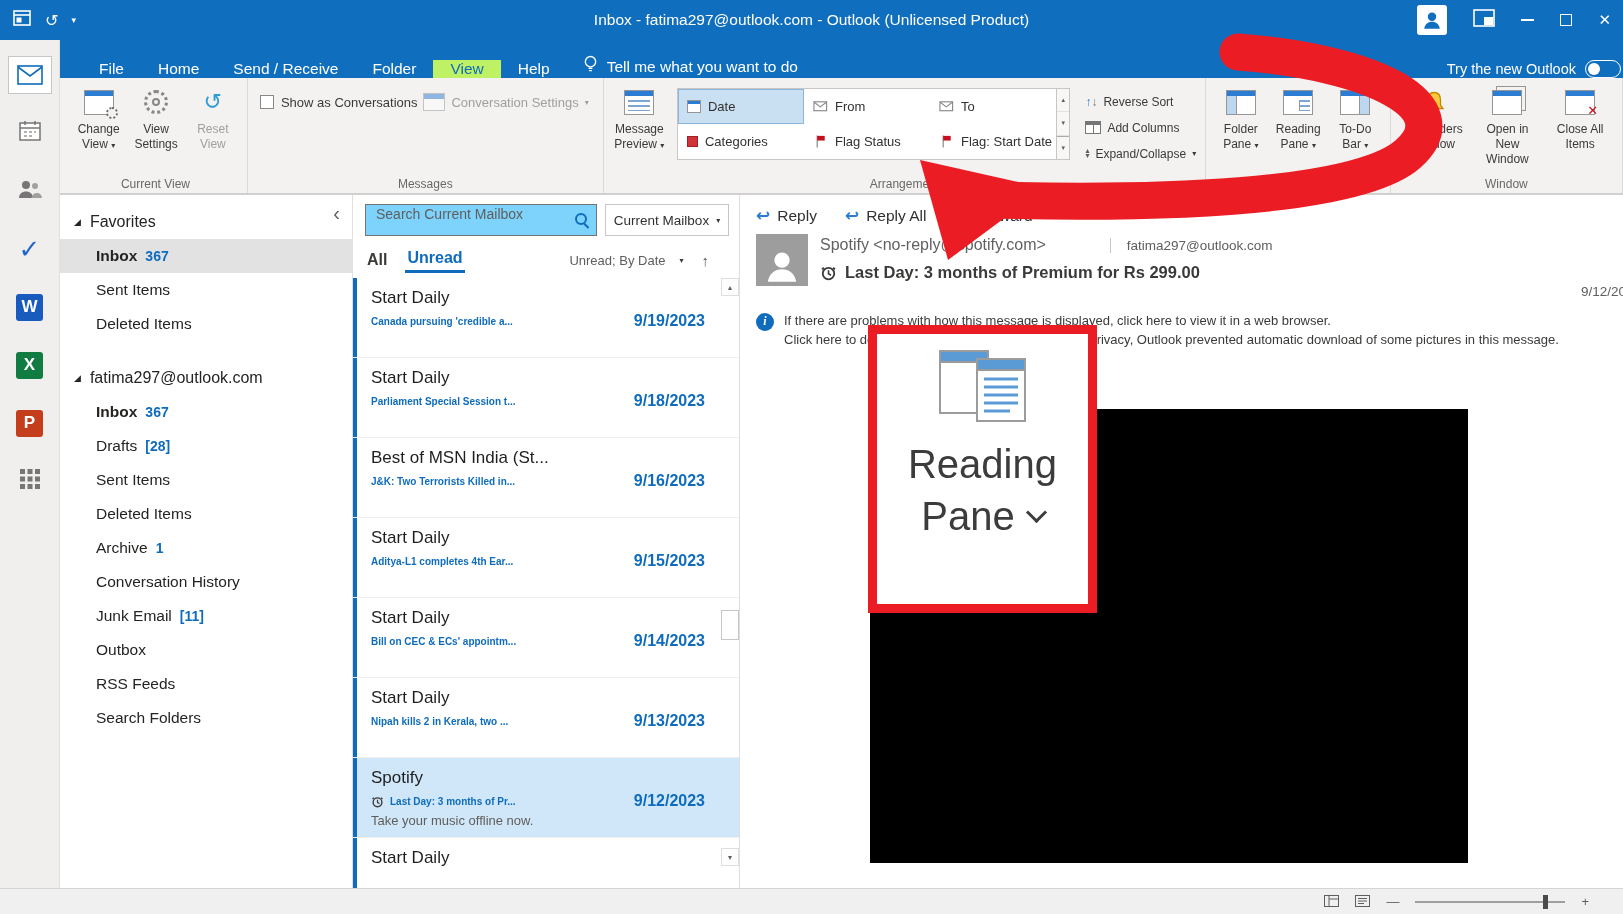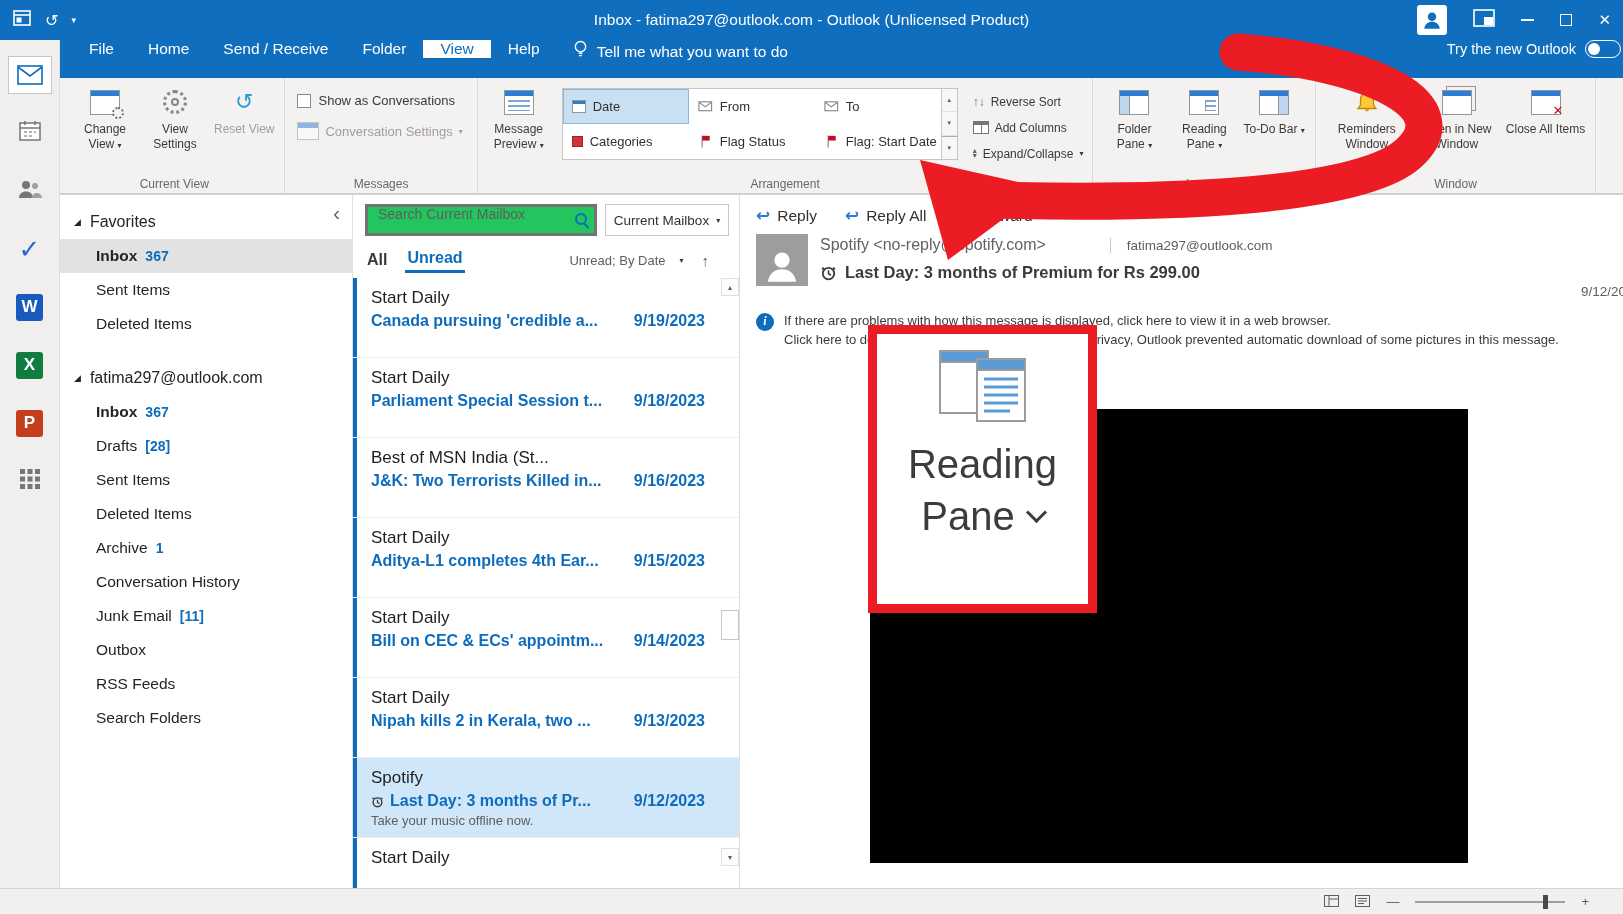--- a/index.html
+++ b/index.html
@@ -23,23 +23,23 @@
 .body-row{display:flex;height:848px}
 .navstrip{width:60px;background:#f0efee;border-right:1px solid #e1dfdd;display:flex;flex-direction:column;align-items:center;padding-top:6px}
 .nav-ic{height:58px;display:flex;align-items:center;justify-content:center;width:100%}
 .mailbox-sel{width:44px;height:38px;background:#fff;border:1px solid #c8c6c4;display:flex;align-items:center;justify-content:center}
 .todo-check{font-size:26px;font-weight:700;color:#2564cf}
 .tile{width:27px;height:27px;border-radius:3px;color:#fff;font-weight:700;font-size:17px;display:flex;align-items:center;justify-content:center}
 .tile-word{background:#185abd}.tile-excel{background:#107c41}.tile-ppt{background:#c43e1c}
 .content-col{flex:1;display:flex;flex-direction:column;min-width:0}
 
 
-.tabrow{height:38px;background:#106ebe;display:flex;align-items:flex-start;color:#fff;font-size:15.5px;padding-left:12px}
+.tabrow{height:38px;background:#106ebe;display:flex;align-items:flex-end;color:#fff;font-size:15.5px;padding-left:22px}
 .tab{padding:0 17px;display:flex;align-items:center;cursor:default;white-space:nowrap}
-.tab.active{background:#ffffff;color:#0f6cbd}
+.tab.active{background:#bef264;color:#0f6cbd}
 .tellme{display:flex;align-items:center;gap:9px;margin-left:16px;white-space:nowrap}
 .trynew{margin-left:auto;display:flex;align-items:center;gap:9px;padding-right:2px;font-size:14.5px;white-space:nowrap}
 .toggle{width:36px;height:18px;border:1.5px solid #fff;border-radius:10px;position:relative;flex:none}
 .toggle::after{content:"";position:absolute;left:2px;top:1.5px;width:12px;height:12px;border-radius:50%;background:#fff}
 
 
 .ribbon{height:116px;background:#f3f2f1;display:flex;align-items:stretch;padding-left:4px;border-bottom:1px solid #d2d0ce}
 .rgroup{position:relative;display:flex;align-items:flex-start;padding:3px 6px 18px;border-right:1px solid #dcdad8}
 .rgroup-label{position:absolute;bottom:2px;left:0;right:0;text-align:center;font-size:12px;color:#696867}
 .rbtn{display:flex;flex-direction:column;align-items:center;gap:5px;padding:6px 4px 2px;font-size:12px;line-height:1.25;color:#3b3a39;text-align:center;min-width:54px;cursor:default}
@@ -58,21 +58,21 @@
 .iw-right::after{content:"";position:absolute;right:0;top:5px;bottom:0;width:9px;background:#bdd7f1;border-left:1px solid #969696}
 .iw-lines::after{content:"";position:absolute;left:3px;right:3px;top:9px;bottom:3px;background:repeating-linear-gradient(#7da7d1 0 2px,transparent 2px 5px)}
 .iw-read::after{content:"";position:absolute;left:15px;right:2px;top:9px;bottom:3px;background:repeating-linear-gradient(#7da7d1 0 2px,transparent 2px 5px);border-left:1px solid #969696;padding-left:2px}
 .iw-double{box-shadow:4px -4px 0 -1px #f3f2f1,4px -4px 0 0 #969696}
 .iw-x{position:absolute;right:-4px;bottom:-6px;color:#c50f1f;font-size:13px;font-weight:700;background:transparent}
 .iw-geardot{position:absolute;right:-5px;bottom:-5px;width:12px;height:12px;border:2px dotted #696867;border-radius:50%;background:#f3f2f1}
 .gearicon{width:24px;height:24px;border-radius:50%;border:3px dotted #8a8886;position:relative;display:inline-block}
 .gearicon::after{content:"";position:absolute;inset:5px;border:2px solid #8a8886;border-radius:50%}
 .resetic{font-size:22px;color:#2e9bd6;line-height:1}
 
-.msg-grp{display:flex;flex-direction:column;padding:12px 8px 0 6px;gap:14px}
+.msg-grp{display:flex;flex-direction:row;padding:12px 8px 0 6px;gap:6px}
 .checkline{display:flex;align-items:center;gap:7px;font-size:13px;color:#3b3a39;white-space:nowrap}
 .cbox{width:14px;height:14px;border:1px solid #8a8886;background:#fff;flex:none}
 .convset{display:flex;align-items:center;gap:6px;font-size:13px;color:#a19f9d;white-space:nowrap}
 
 .ar-gallery{display:grid;grid-template-columns:repeat(3,126px);grid-auto-rows:35px;background:#fff;border:1px solid #c8c6c4;margin:7px 0 0 8px}
 .ar-cell{display:flex;align-items:center;gap:7px;padding:0 8px;font-size:13px;color:#323130;border:1px solid transparent;white-space:nowrap;overflow:hidden}
 .ar-cell.selected{background:#c9dff2;border-color:#8db6dc}
 .dateic{width:14px;height:13px;border:1px solid #969696;background:linear-gradient(#2b7cd3 0 3px,#fff 3px);flex:none}
 .catic{width:11px;height:11px;background:#d13438;border:1px solid #9f2226;flex:none}
 .envic,.flagic{flex:none}
@@ -98,38 +98,38 @@
 .fp-item{height:34px;display:flex;align-items:center;padding-left:36px;font-size:15.5px;color:#252423;gap:8px;cursor:default;white-space:nowrap}
 .fp-item.selected{background:#e2e2e2}
 .fp-item.bold .fp-name{font-weight:700}
 .fp-count{color:#0f6cbd;font-weight:600;font-size:14px}
 .fp-gap{height:22px}
 
 
 .msglist{width:388px;border-left:1px solid #e1dfdd;border-right:1px solid #e1dfdd;display:flex;flex-direction:column;flex:none;background:#fff}
 .ml-search{display:flex;align-items:center;padding:9px 10px 6px 12px}
 .ml-searchbox{position:relative;flex:1}
-.ml-input{width:100%;height:32px;border:3px solid #737373;padding:0 30px 12px 10px;font-size:14px;font-family:inherit;color:#323130;background:#22c55e;outline:none}
+.ml-input{width:100%;height:32px;border:1px solid #737373;padding:0 30px 12px 10px;font-size:14px;font-family:inherit;color:#323130;background:#7dd3fc;outline:none}
 .ml-input::placeholder{color:#605e5c}
 .searchicon{position:absolute;right:8px;top:8px;width:15px;height:15px}
 .searchicon::before{content:"";position:absolute;left:1px;top:1px;width:8px;height:8px;border:2px solid #0f6cbd;border-radius:50%}
 .searchicon::after{content:"";position:absolute;left:11px;top:11px;width:6px;height:2px;background:#0f6cbd;transform:rotate(45deg);transform-origin:0 0}
 .ml-scope{width:124px;height:32px;border:1px solid #c8c6c4;margin-left:8px;display:flex;align-items:center;justify-content:center;font-size:13.5px;color:#323130;gap:7px;background:#fff;white-space:nowrap;flex:none}
 .ml-filters{height:36px;display:flex;align-items:center;padding:0 14px;gap:18px}
 .ml-all{font-weight:600;color:#3b3a39;font-size:16px}
 .ml-unread{font-weight:600;color:#0f6cbd;font-size:16px;border-bottom:3px solid #0f6cbd;padding:2px 2px 3px}
 .ml-sort{margin-left:auto;color:#605e5c;font-size:13px;display:flex;align-items:center;gap:14px;white-space:nowrap}
 .ml-sortdir{color:#605e5c;font-size:15px;margin-right:16px}
 .ml-items{position:relative;height:610px;overflow:hidden}
 .msg-item{position:relative;height:80px;border-bottom:1px solid #f0efed;padding:10px 34px 0 18px;cursor:default}
 .msg-item.selected{background:#cfe7f9}
 .msg-bar{position:absolute;left:0;top:0;bottom:0;width:4px;background:#0f6cbd}
 .msg-sender{font-size:17px;color:#201f1e;margin-bottom:4px;white-space:nowrap;overflow:hidden}
 .msg-row2{display:flex;align-items:center;gap:6px}
-.msg-subject{flex:1;font-size:16px;font-weight:700;color:#0f6cbd;white-space:nowrap;overflow:hidden}
+.msg-subject{flex:1;font-size:10px;font-weight:700;color:#0f6cbd;white-space:nowrap;overflow:hidden}
 .msg-date{font-size:16px;font-weight:700;color:#0f6cbd;white-space:nowrap}
 .msg-preview{font-size:13px;color:#605e5c;margin-top:3px;white-space:nowrap;overflow:hidden}
 .msg-bell{flex:none;display:flex;align-items:center}
 .ml-scroll{position:absolute;right:0;top:0;bottom:0;width:18px}
 .ml-up,.ml-down{position:absolute;left:0;width:18px;height:18px;display:flex;align-items:center;justify-content:center;font-size:8px;color:#605e5c;background:#fdfdfd;border:1px solid #e1dfdd}
 .ml-up{top:0}
 .ml-down{bottom:22px}
 .ml-thumb{position:absolute;left:0;top:332px;width:18px;height:30px;background:#fff;border:1px solid #c8c6c4}
 
 

